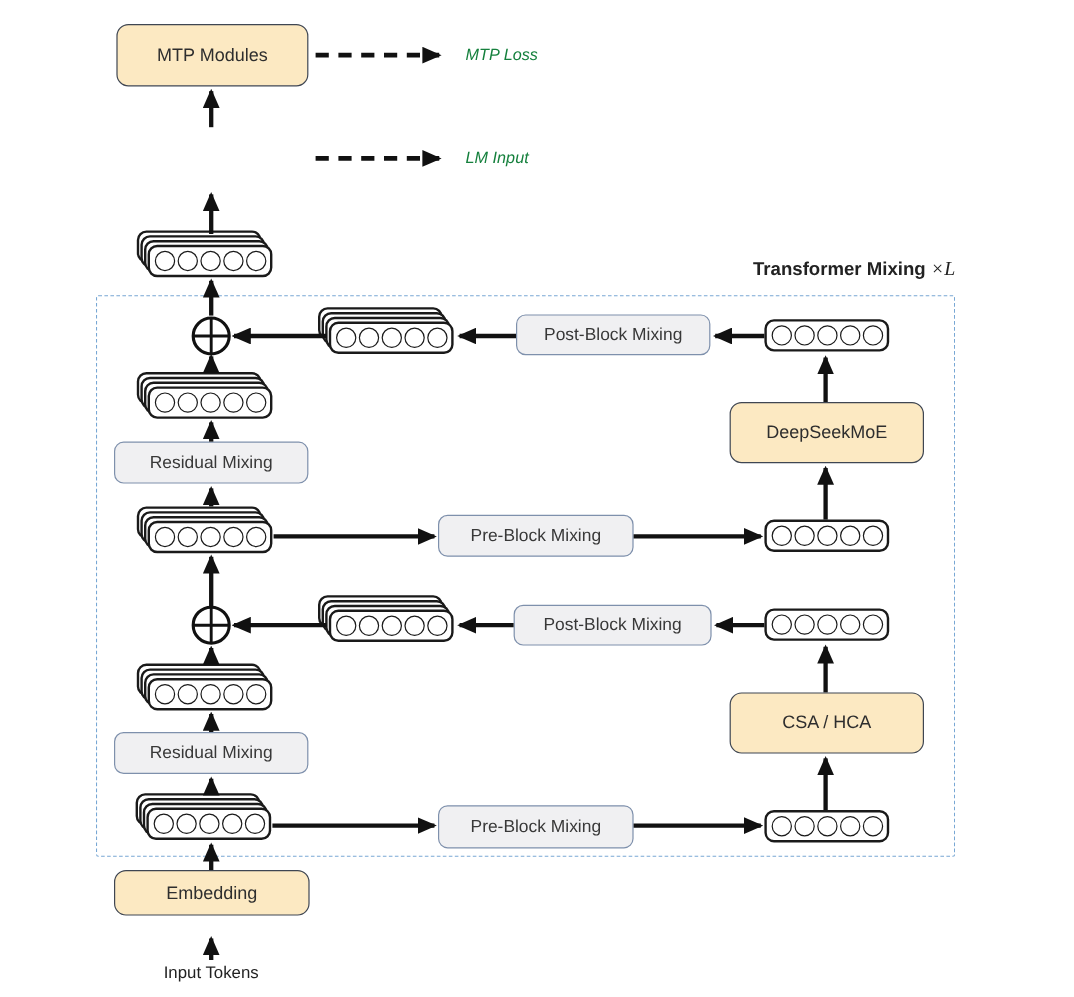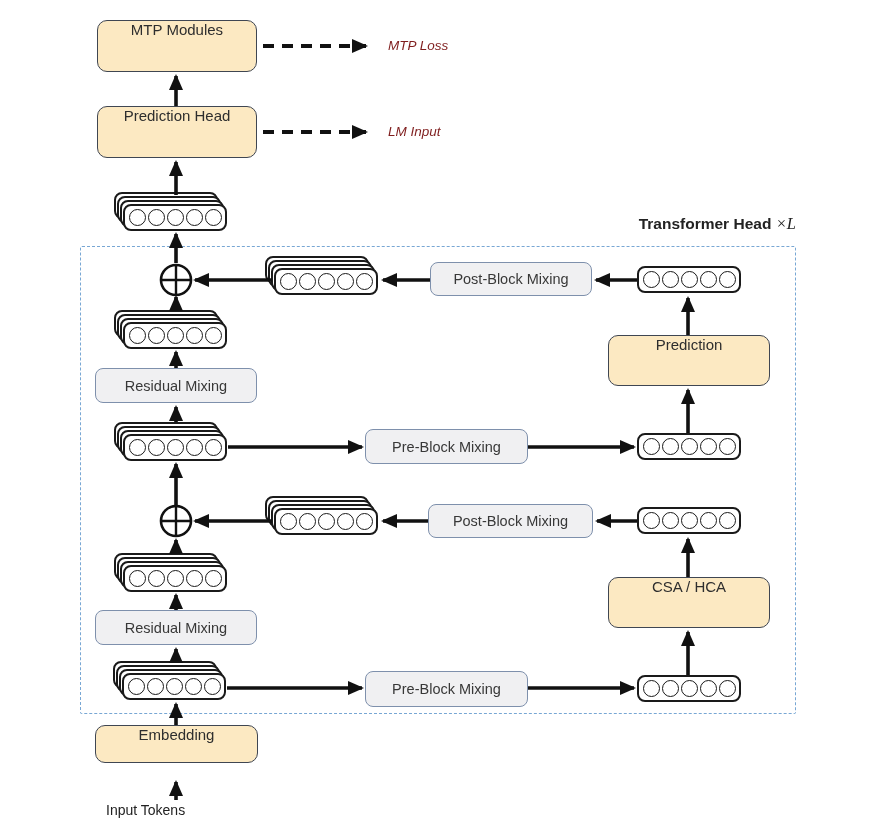--- a/index.html
+++ b/index.html
@@ -9,21 +9,21 @@
     background:#ffffff;
     font-family:"Liberation Sans", sans-serif;
     overflow:hidden;
   }
   
   .module{
     position:absolute;
     background:#FCE9C2;
     border:1.7px solid #3F4652;
     border-radius:10px;
-    display:flex;align-items:flex-start;justify-content:center;
+    display:flex;align-items:center;justify-content:center;
     font-size:15px;color:#2E2E2E;
     box-sizing:border-box;
   }
   
   .mixing{
     position:absolute;
     background:#F0F0F2;
     border:1.5px solid #7E90AC;
     border-radius:8px;
     display:flex;align-items:center;justify-content:center;
@@ -71,54 +71,52 @@
     text-align:right;
     font-size:15.5px;font-weight:bold;color:#222;
   }
   .tblock-label .mathvar{
     font-family:"Liberation Serif", serif;
     font-style:italic;font-weight:normal;
     font-size:16.5px;
   }
   .loss-label{
     position:absolute;
-    font-size:13.5px;font-style:italic;color:#7f1d1d;
+    font-size:13.5px;font-style:italic;color:#15803d;
     white-space:nowrap;
   }
   .input-label{
     position:absolute;
     left:106px;top:802px;width:140px;
+    text-align:center;
     font-size:14px;color:#222;
   }
   svg.overlay{
     position:absolute;left:0;top:0;
     pointer-events:none;
     z-index:10;
   }
 </style>
 </head>
 <body>
 
 <div id="canvas">
 
   <div class="tblock-border"></div>
 
-  <div class="tblock-label"><span>Transformer Head</span> <span class="mathvar">×</span><span class="mathvar">L</span></div>
+  <div class="tblock-label"><span>Transformer Mixing</span> <span class="mathvar">×</span><span class="mathvar">L</span></div>
 
   <div class="module" style="left:97px;top:20px;width:160px;height:52px;">
       <span>MTP Modules</span>
     </div>
-  <div class="module" style="left:97px;top:106px;width:160px;height:52px;">
-      <span>Prediction Head</span>
-    </div>
   <div class="module" style="left:95px;top:725px;width:163px;height:38px;">
       <span>Embedding</span>
     </div>
   <div class="module" style="left:608px;top:335px;width:162px;height:51px;">
-      <span>Prediction</span>
+      <span>DeepSeekMoE</span>
     </div>
   <div class="module" style="left:608px;top:577px;width:162px;height:51px;">
       <span>CSA / HCA</span>
     </div>
 
   <div class="mixing" style="left:430px;top:262px;width:162px;height:34px;">
       <span>Post-Block Mixing</span>
     </div>
   <div class="mixing" style="left:95px;top:368px;width:162px;height:35px;">
       <span>Residual Mixing</span>

